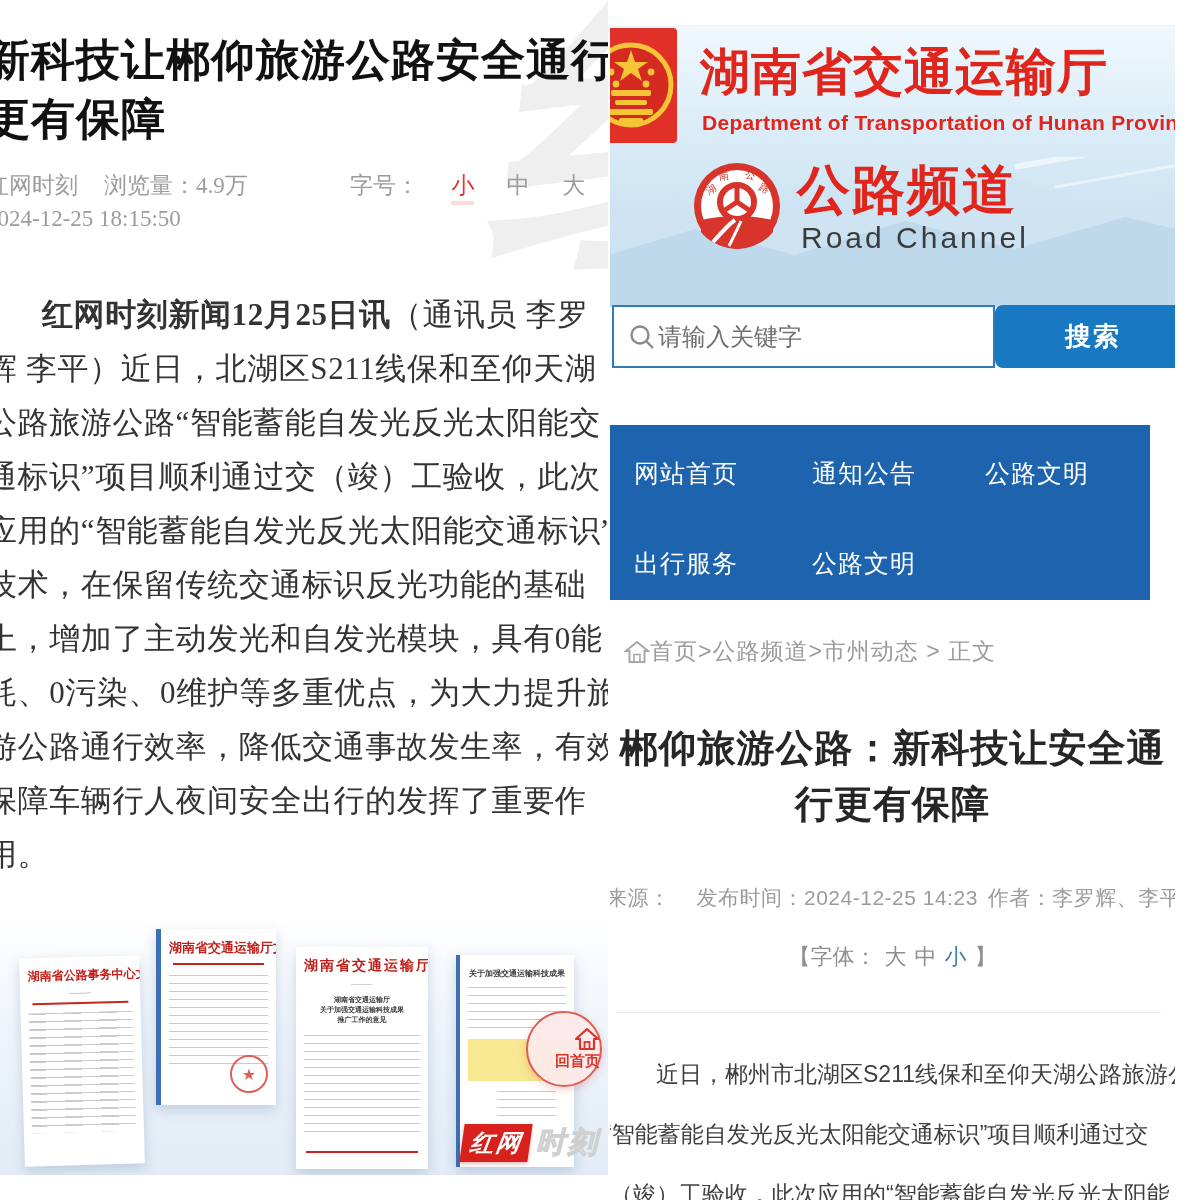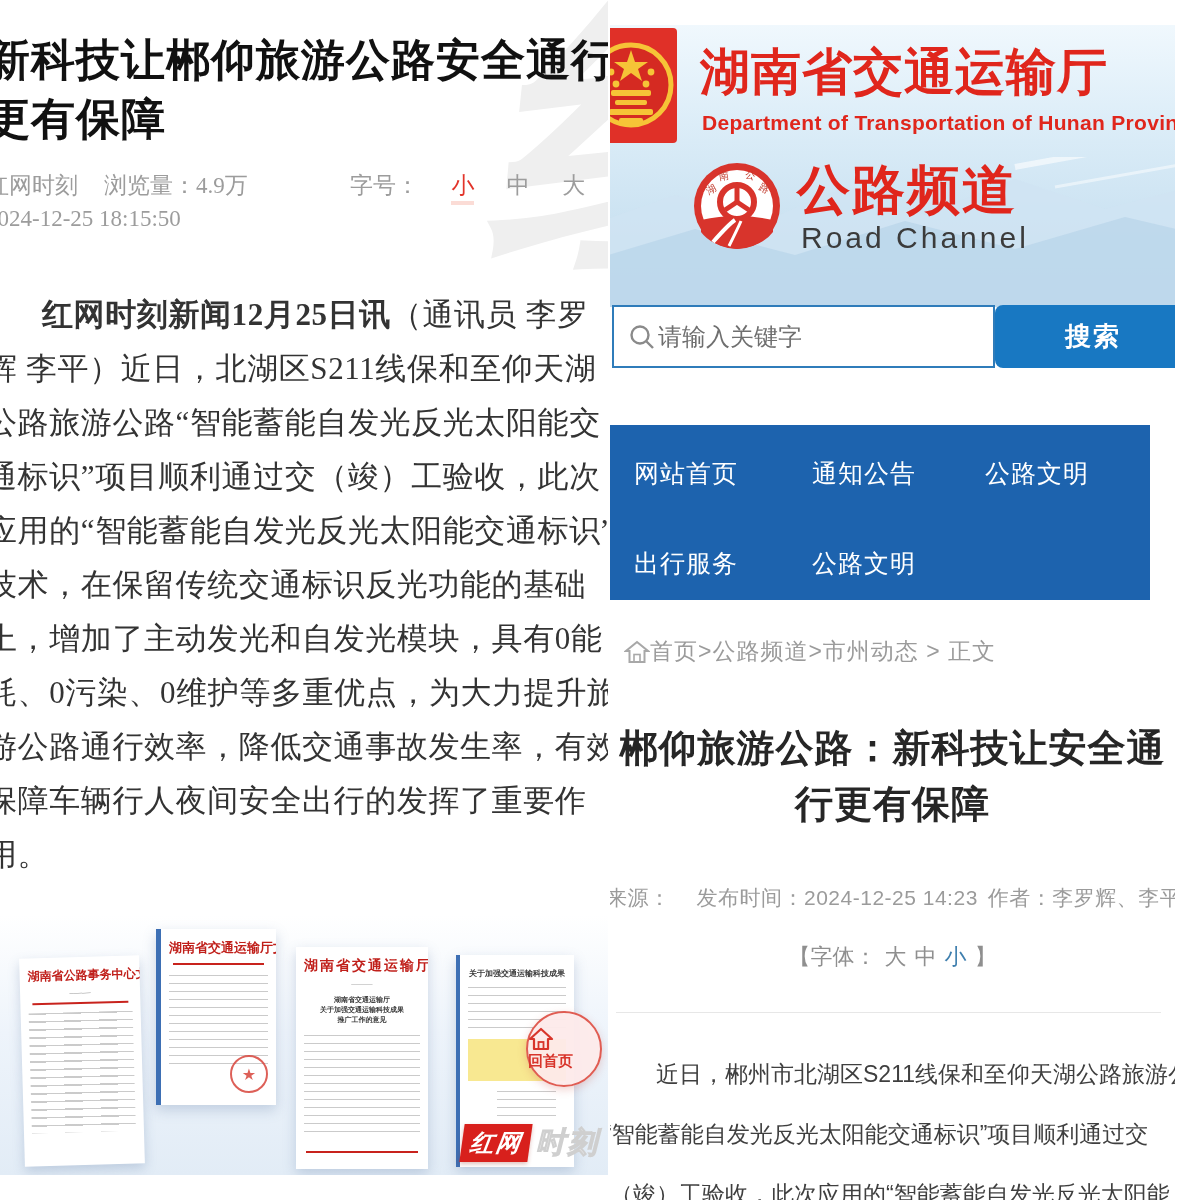--- a/index.html
+++ b/index.html
@@ -42,21 +42,21 @@
   .doc2 { left:170px; top:14px; width:120px; height:176px; border-left:5px solid #3d6fb4; }
   .doc3 { left:310px; top:32px; width:132px; height:222px; }
   .doc4 { left:470px; top:40px; width:118px; height:212px; border-left:4px solid #3d6fb4; }
   .seal { position:absolute; right:8px; bottom:12px; width:38px; height:38px; border:2px solid #d8453c;
           border-radius:50%; color:#d8453c; text-align:center; line-height:36px; font-size:16px; opacity:.85; }
   .hl { background:#f6e06c; }
   .doc3 .botline { position:absolute; left:10px; right:10px; bottom:16px; height:2px; background:#c8231d; }
 
   .home-btn { position:absolute; left:540px; top:96px; width:76px; height:76px; border-radius:50%;
               background:rgba(253,234,234,.95); border:2px solid #e05c52; box-shadow:0 3px 8px rgba(200,80,70,.25);
-              display:flex; flex-direction:column; align-items:flex-start; justify-content:center; color:#d8352b; }
+              display:flex; flex-direction:column; align-items:flex-end; justify-content:center; color:#d8352b; }
   .home-btn .hb-label { font-size:15px; font-weight:bold; margin-top:1px; }
   .rednet-logo { position:absolute; left:476px; top:208px; display:flex; align-items:center; }
   .rn-box { background:#d8201c; color:#fff; transform:skewX(-8deg); padding:3px 8px; font-size:24px; font-weight:bold;
             font-style:italic; letter-spacing:2px; box-shadow:0 2px 4px rgba(150,40,30,.3); }
   .rn-outline { font-size:29px; font-weight:bold; font-style:italic; margin-left:6px; letter-spacing:3px;
                 color:rgba(255,255,255,.85); -webkit-text-stroke:1.2px #cfcfcf; }
 
   
   .page-right { position:absolute; left:610px; top:0; width:565px; height:1200px; overflow:hidden; background:#fff; }
 

